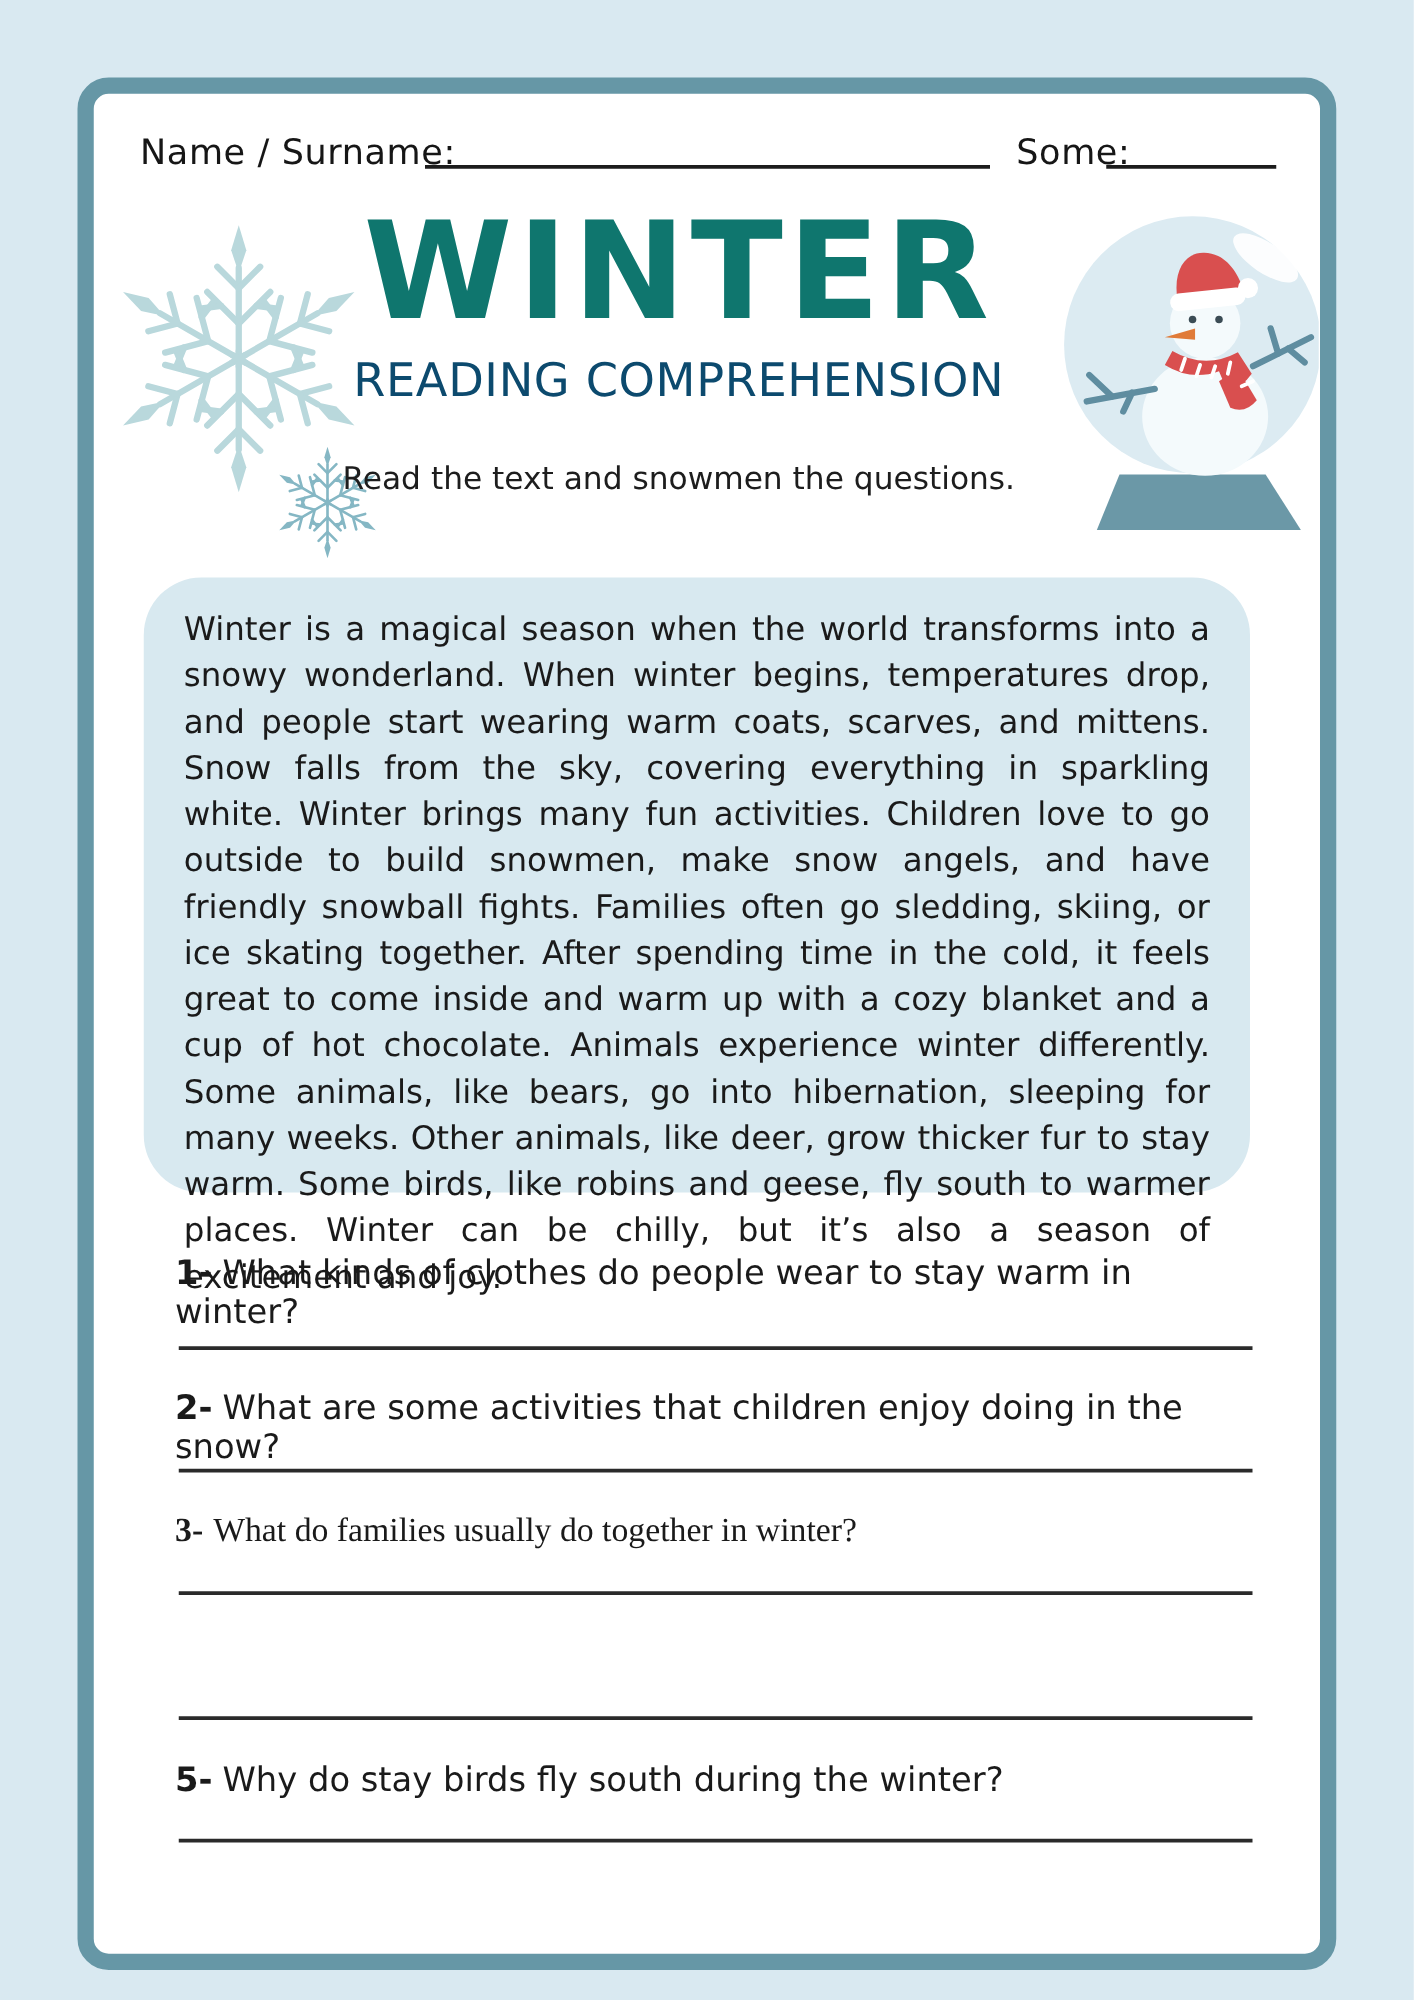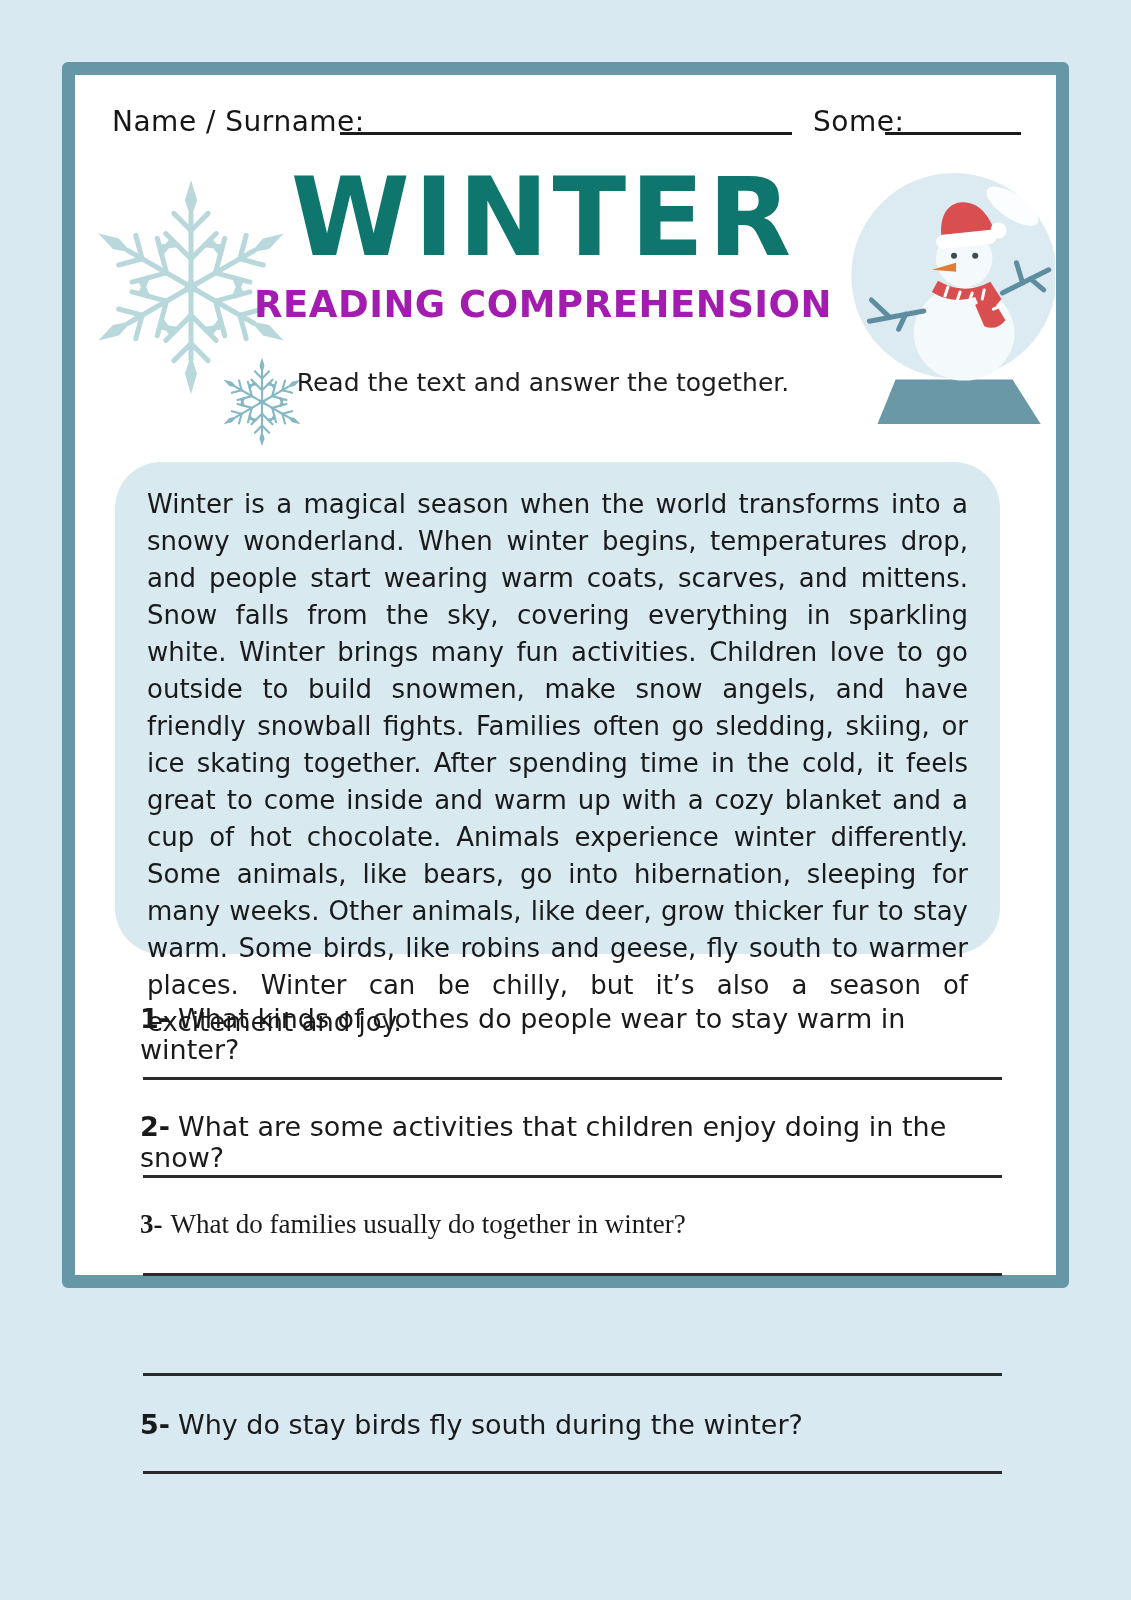--- a/index.html
+++ b/index.html
@@ -6,44 +6,44 @@
   html,body { width:1131px; height:1600px; }
   body {
     background:#d9e9f1;
     font-family:"DejaVu Sans", sans-serif;
     color:#1d1d1d;
     position:relative;
     overflow:hidden;
   }
   .card {
     position:absolute; left:62px; top:62px;
-    width:1007px; height:1226px;
+    width:1007px; height:1514px;
     background:#ffffff;
     border:13px solid #6697a6;
-    border-radius:6px;
+    border-radius:25px;
   }
   
   .nr-label { position:absolute; font-size:28px; color:#161616; letter-spacing:0.5px; }
   .nr-name  { left:37px; top:30px; }
   .nr-date  { left:738px; top:30px; }
   .blank-line { position:absolute; height:0; border-bottom:3px solid #1c1c1c; }
   .nr-line1 { left:265px; top:57px; width:452px; }
   .nr-line2 { left:810px; top:57px; width:136px; }
   
   .flake-big   { position:absolute; left:5px;  top:92px; }
   .flake-small { position:absolute; left:140px; top:277px; }
   .globe       { position:absolute; left:768px; top:95px; }
   .title-block { position:absolute; left:168px; top:88px; width:600px; text-align:center; }
   .main-title {
     font-size:108px; line-height:1.02; font-weight:700;
     color:#0f766e; letter-spacing:4px;
   }
   .sub-title {
     margin-top:10px;
-    font-size:37px; font-weight:700; color:#a21caf; letter-spacing:0.5px;
+    font-size:37px; font-weight:400; color:#0c4a6e; letter-spacing:0.5px;
   }
   .instruction {
     margin-top:42px;
     font-size:25px; color:#1d1d1d;
   }
   
   .passage-box {
     position:absolute; left:40px; top:387px;
     width:885px; height:492px;
     background:#d8e9f0;
@@ -98,21 +98,21 @@
     <use href="#sf"></use>
   </svg>
 
   <svg class="flake-small" width="94" height="100" viewBox="-110 -119 220 238" style="color:#85b7c4">
     <use href="#sf"></use>
   </svg>
 
   <div class="title-block">
     <div class="main-title">WINTER</div>
     <div class="sub-title">READING COMPREHENSION</div>
-    <div class="instruction">Read the text and answer the together.</div>
+    <div class="instruction">Read the text and snowmen the questions.</div>
   </div>
 
   <svg class="globe" width="212" height="262" viewBox="0 0 210 260">
     <circle cx="110" cy="105" r="102" fill="#dcebf2"></circle>
     <ellipse cx="168" cy="36" rx="30" ry="12" transform="rotate(34 168 36)" fill="#ffffff" opacity="0.9"></ellipse>
     <path d="M52,208 L168,208 L196,252 L34,252 Z" fill="#6b98a7"></path>
     <ellipse cx="120" cy="162" rx="50" ry="47" fill="#f4fafc"></ellipse>
     <g stroke="#5f8da0" stroke-width="5" stroke-linecap="round" fill="none">
       <path d="M80,140 L26,150"></path>
         <path d="M46,146 L28,129"></path>

